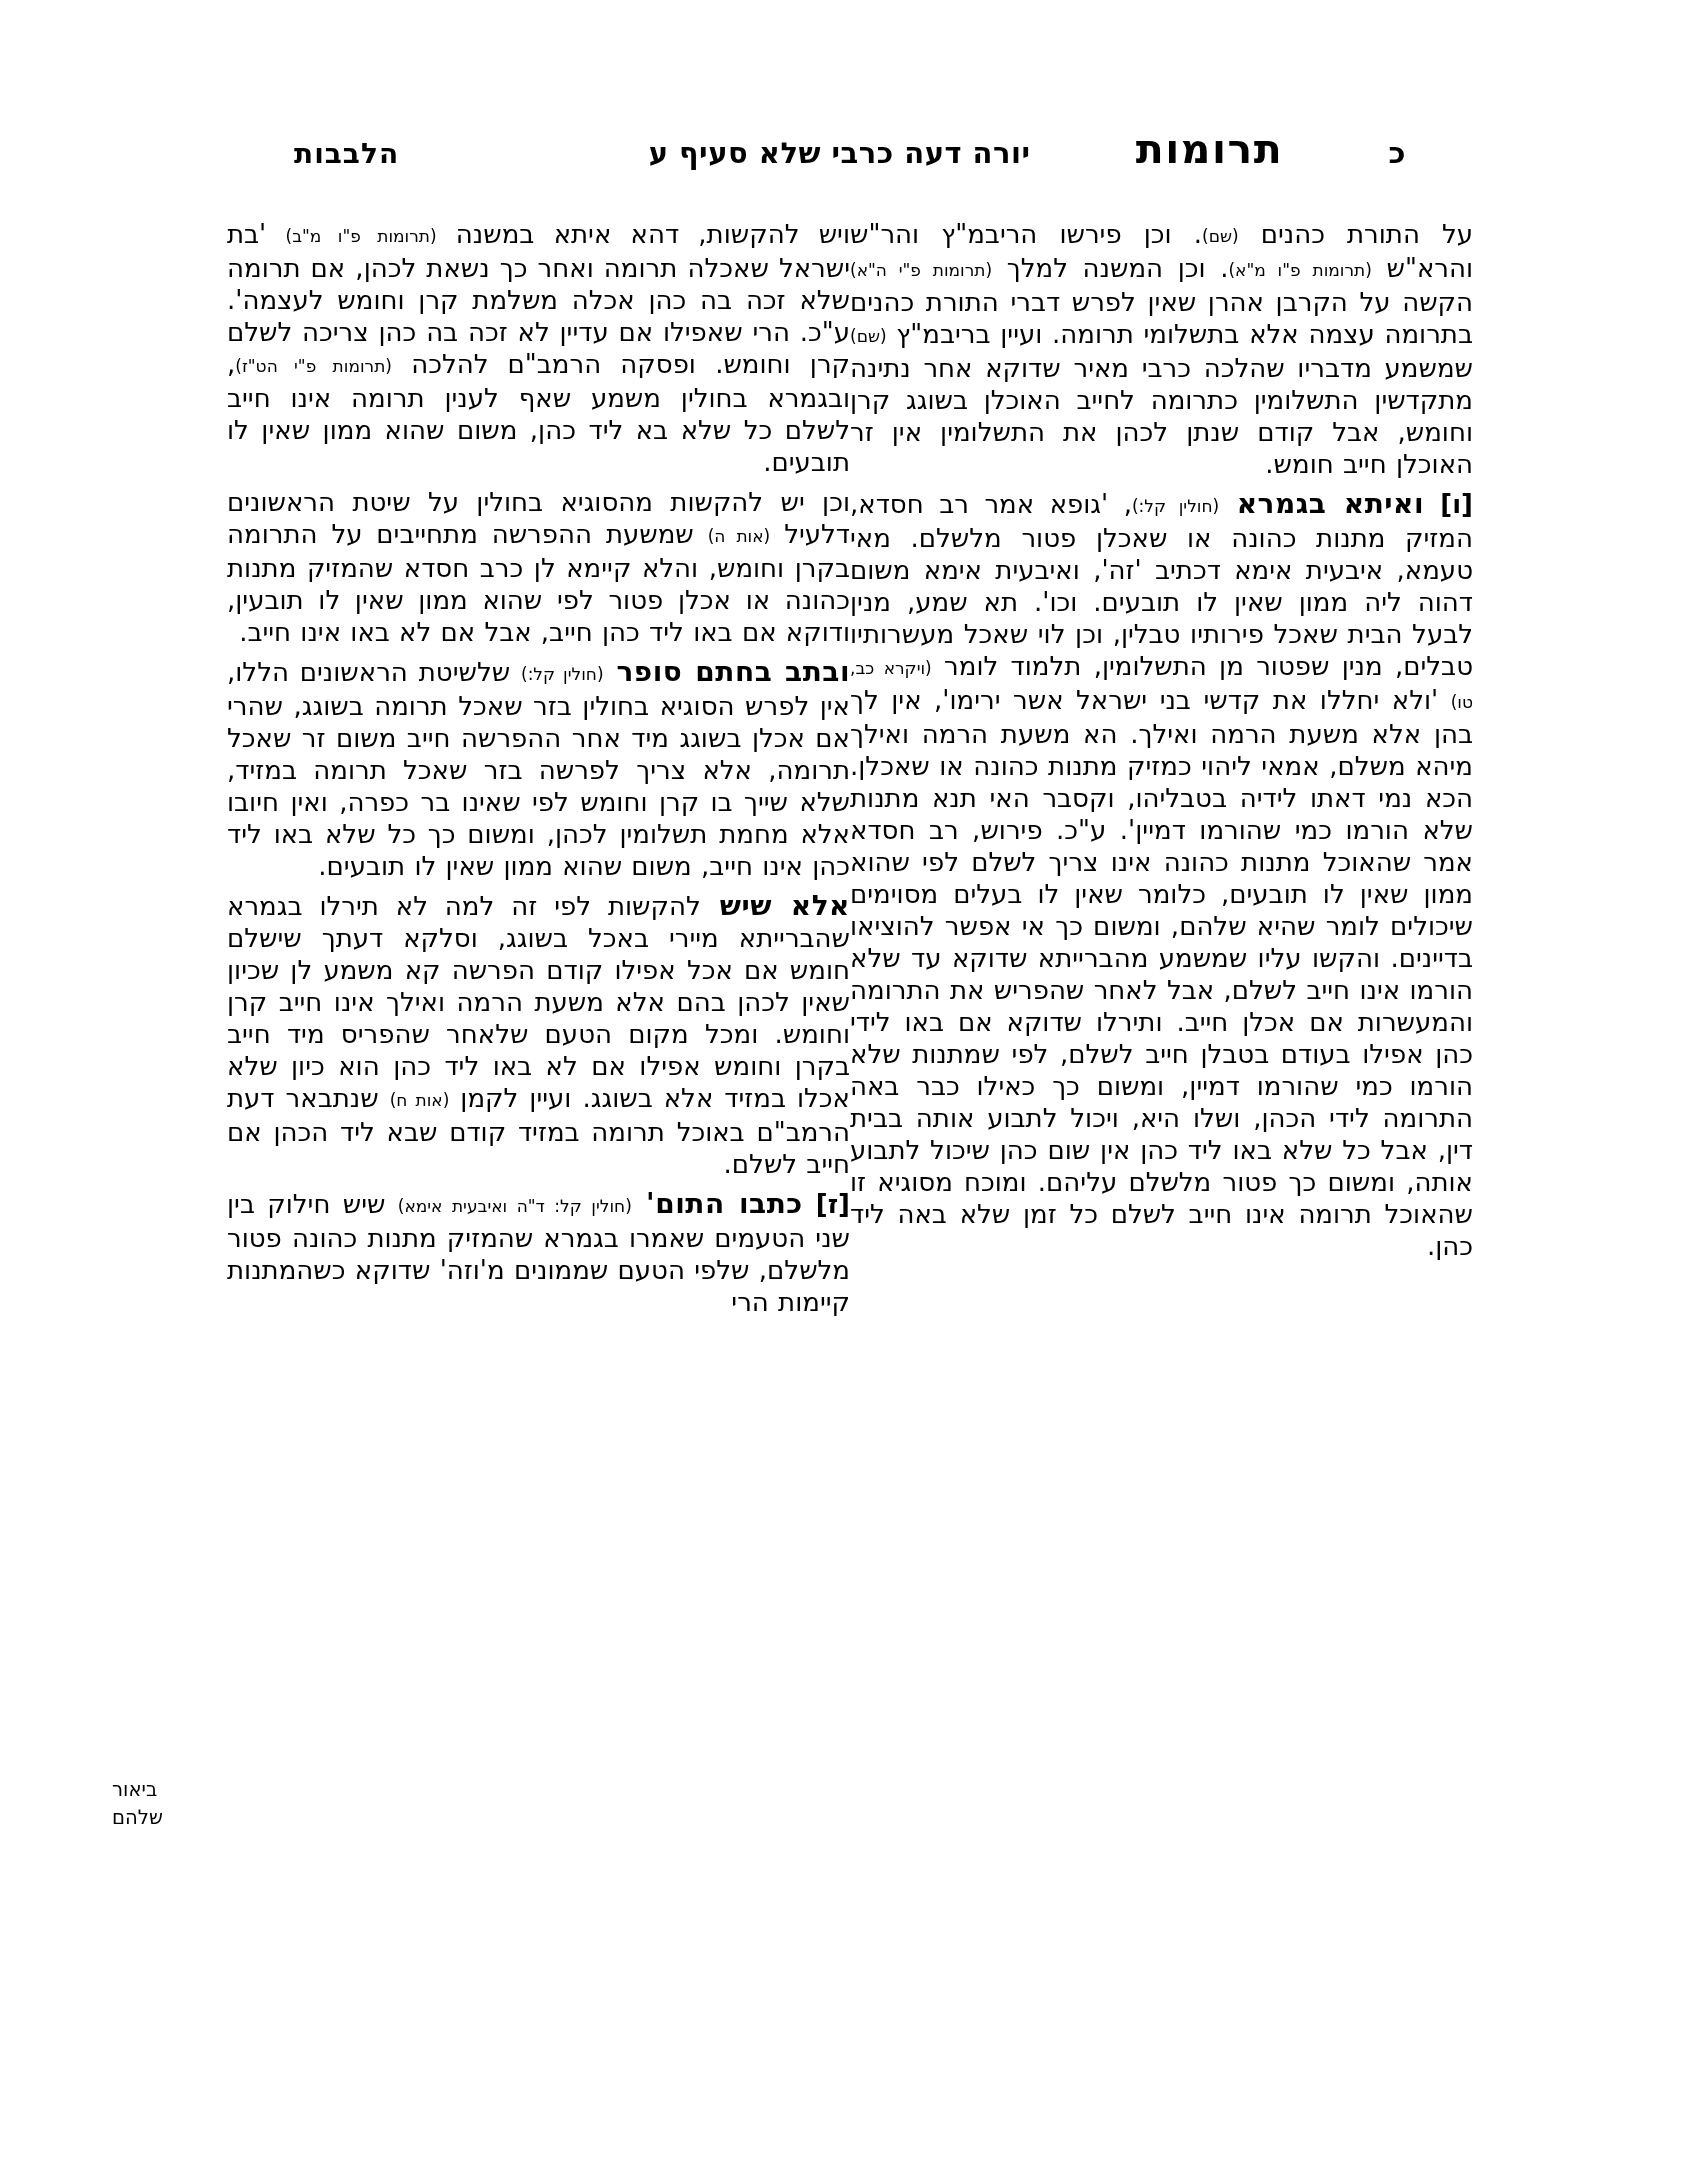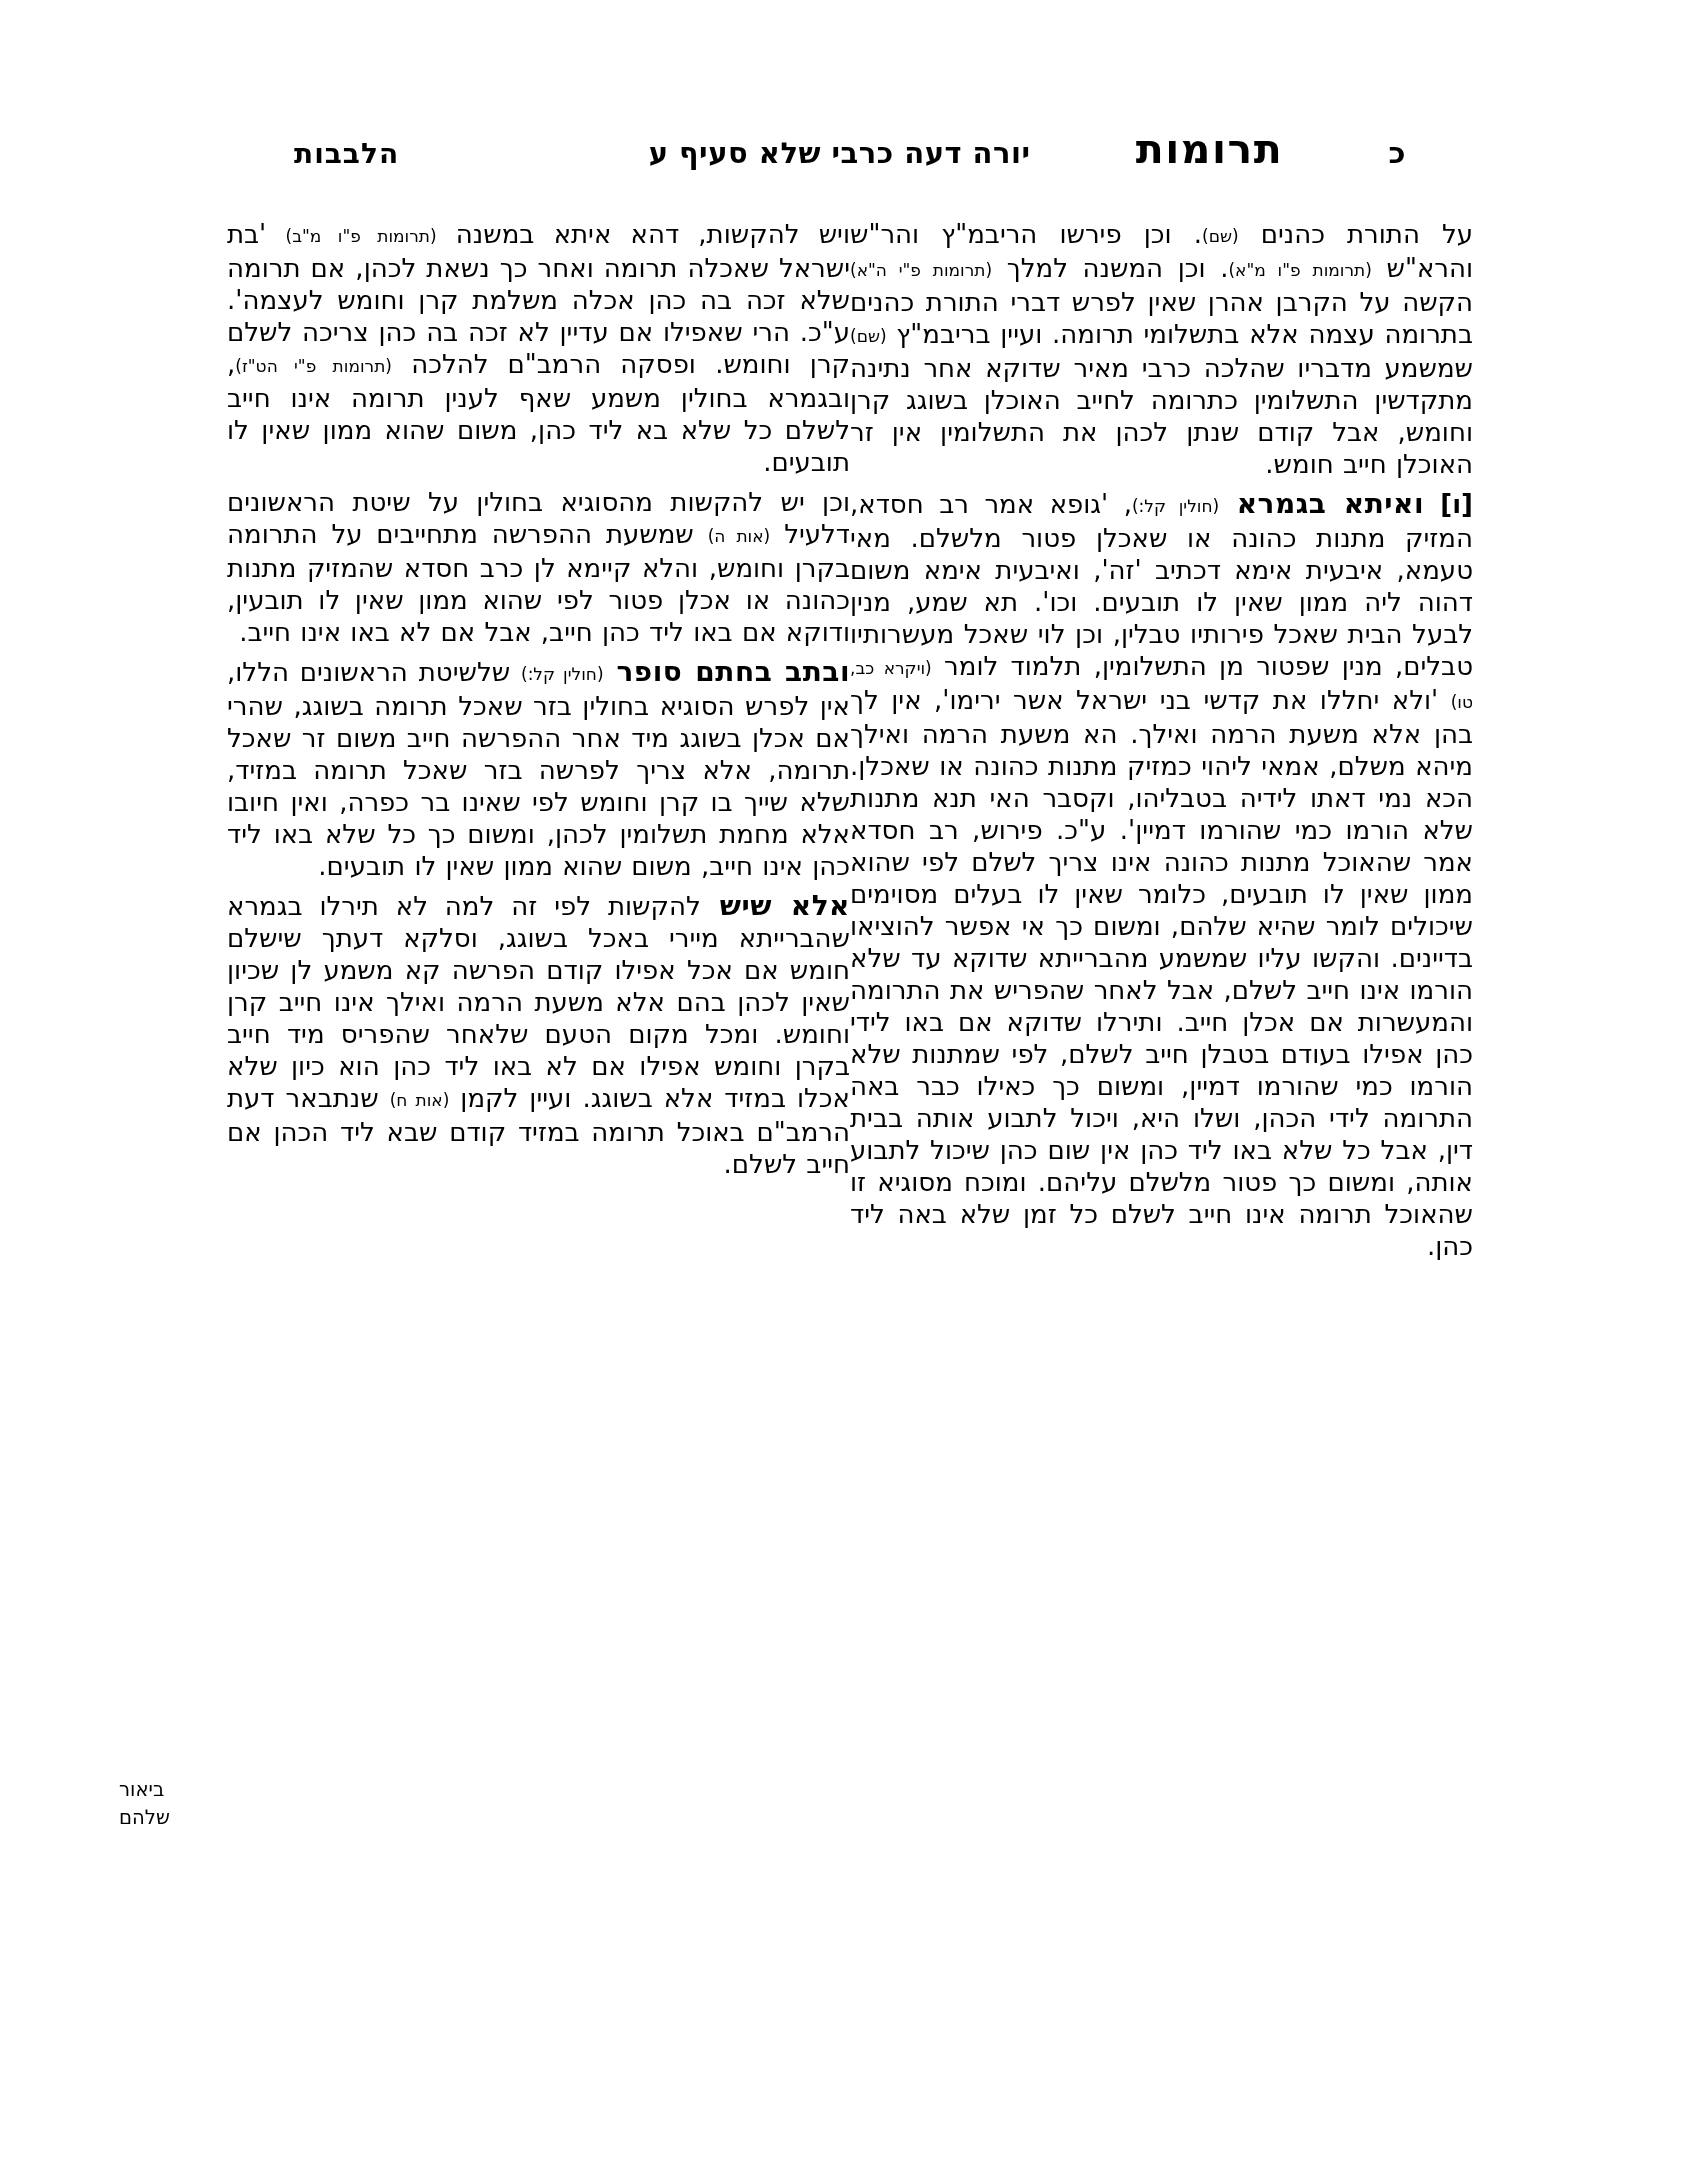--- a/index.html
+++ b/index.html
@@ -100,21 +100,21 @@
     font-size: 17px;
     letter-spacing: 0px;
     vertical-align: 1px;
   }
 
   .para + .para { margin-top: 8px; }
 
   
   .margin-note {
     position: absolute;
-    left: 119px;
+    left: 112px;
     top: 1776px;
     width: 106px;
     direction: rtl;
     text-align: left;
     font-size: 19.6px;
     line-height: 28px;
     font-family: "DejaVu Sans", "Liberation Sans", sans-serif;
     font-weight: 400;
   }
   .margin-note div { white-space: nowrap; }
@@ -135,20 +135,21 @@
   <div class="columns">
     <div class="col" id="col-right">
         <p class="para"><span>על התורת כהנים </span><span class="cite">(שם)</span><span>. וכן פירשו הריבמ"ץ והר"ש והרא"ש </span><span class="cite">(תרומות פ"ו מ"א)</span><span>. וכן המשנה למלך </span><span class="cite">(תרומות פ"י ה"א)</span><span> הקשה על הקרבן אהרן שאין לפרש דברי התורת כהנים בתרומה עצמה אלא בתשלומי תרומה. ועיין בריבמ"ץ </span><span class="cite">(שם)</span><span> שמשמע מדבריו שהלכה כרבי מאיר שדוקא אחר נתינה מתקדשין התשלומין כתרומה לחייב האוכלן בשוגג קרן וחומש, אבל קודם שנתן לכהן את התשלומין אין זר האוכלן חייב חומש.</span></p>
         <p class="para"><span class="marker">[ו] </span><span class="lead">ואיתא בגמרא </span><span class="cite">(חולין קל:)</span><span>, 'גופא אמר רב חסדא, המזיק מתנות כהונה או שאכלן פטור מלשלם. מאי טעמא, איבעית אימא דכתיב 'זה', ואיבעית אימא משום דהוה ליה ממון שאין לו תובעים. וכו'. תא שמע, מנין לבעל הבית שאכל פירותיו טבלין, וכן לוי שאכל מעשרותיו טבלים, מנין שפטור מן התשלומין, תלמוד לומר </span><span class="cite">(ויקרא כב, טו)</span><span> 'ולא יחללו את קדשי בני ישראל אשר ירימו', אין לך בהן אלא משעת הרמה ואילך. הא משעת הרמה ואילך מיהא משלם, אמאי ליהוי כמזיק מתנות כהונה או שאכלן. הכא נמי דאתו לידיה בטבליהו, וקסבר האי תנא מתנות שלא הורמו כמי שהורמו דמיין'. ע"כ. פירוש, רב חסדא אמר שהאוכל מתנות כהונה אינו צריך לשלם לפי שהוא ממון שאין לו תובעים, כלומר שאין לו בעלים מסוימים שיכולים לומר שהיא שלהם, ומשום כך אי אפשר להוציאו בדיינים. והקשו עליו שמשמע מהברייתא שדוקא עד שלא הורמו אינו חייב לשלם, אבל לאחר שהפריש את התרומה והמעשרות אם אכלן חייב. ותירלו שדוקא אם באו לידי כהן אפילו בעודם בטבלן חייב לשלם, לפי שמתנות שלא הורמו כמי שהורמו דמיין, ומשום כך כאילו כבר באה התרומה לידי הכהן, ושלו היא, ויכול לתבוע אותה בבית דין, אבל כל שלא באו ליד כהן אין שום כהן שיכול לתבוע אותה, ומשום כך פטור מלשלם עליהם. ומוכח מסוגיא זו שהאוכל תרומה אינו חייב לשלם כל זמן שלא באה ליד כהן.</span></p>
       </div>
     <div class="col" id="col-left">
         <p class="para"><span>ויש להקשות, דהא איתא במשנה </span><span class="cite">(תרומות פ"ו מ"ב)</span><span> 'בת ישראל שאכלה תרומה ואחר כך נשאת לכהן, אם תרומה שלא זכה בה כהן אכלה משלמת קרן וחומש לעצמה'. ע"כ. הרי שאפילו אם עדיין לא זכה בה כהן צריכה לשלם קרן וחומש. ופסקה הרמב"ם להלכה </span><span class="cite">(תרומות פ"י הט"ז)</span><span>, ובגמרא בחולין משמע שאף לענין תרומה אינו חייב לשלם כל שלא בא ליד כהן, משום שהוא ממון שאין לו תובעים.</span></p>
         <p class="para"><span>וכן יש להקשות מהסוגיא בחולין על שיטת הראשונים דלעיל </span><span class="cite">(אות ה)</span><span> שמשעת ההפרשה מתחייבים על התרומה בקרן וחומש, והלא קיימא לן כרב חסדא שהמזיק מתנות כהונה או אכלן פטור לפי שהוא ממון שאין לו תובעין, ודוקא אם באו ליד כהן חייב, אבל אם לא באו אינו חייב.</span></p>
         <p class="para"><span class="lead">ובתב בחתם סופר </span><span class="cite">(חולין קל:)</span><span> שלשיטת הראשונים הללו, אין לפרש הסוגיא בחולין בזר שאכל תרומה בשוגג, שהרי אם אכלן בשוגג מיד אחר ההפרשה חייב משום זר שאכל תרומה, אלא צריך לפרשה בזר שאכל תרומה במזיד, שלא שייך בו קרן וחומש לפי שאינו בר כפרה, ואין חיובו אלא מחמת תשלומין לכהן, ומשום כך כל שלא באו ליד כהן אינו חייב, משום שהוא ממון שאין לו תובעים.</span></p>
         <p class="para"><span class="lead">אלא שיש </span><span>להקשות לפי זה למה לא תירלו בגמרא שהברייתא מיירי באכל בשוגג, וסלקא דעתך שישלם חומש אם אכל אפילו קודם הפרשה קא משמע לן שכיון שאין לכהן בהם אלא משעת הרמה ואילך אינו חייב קרן וחומש. ומכל מקום הטעם שלאחר שהפריס מיד חייב בקרן וחומש אפילו אם לא באו ליד כהן הוא כיון שלא אכלו במזיד אלא בשוגג. ועיין לקמן </span><span class="cite">(אות ח)</span><span> שנתבאר דעת הרמב"ם באוכל תרומה במזיד קודם שבא ליד הכהן אם חייב לשלם.</span></p>
+        <p class="para"><span class="marker">[ז] </span><span class="lead">כתבו התום' </span><span class="cite">(חולין קל: ד"ה ואיבעית אימא)</span><span> שיש חילוק בין שני הטעמים שאמרו בגמרא שהמזיק מתנות כהונה פטור מלשלם, שלפי הטעם שממונים מ'וזה' שדוקא כשהמתנות קיימות הרי</span></p>
       </div>
   </div>
 
   <div class="margin-note">
     <div>ביאור</div>
     <div>שלהם</div>
   </div>
 
 </div>
 

